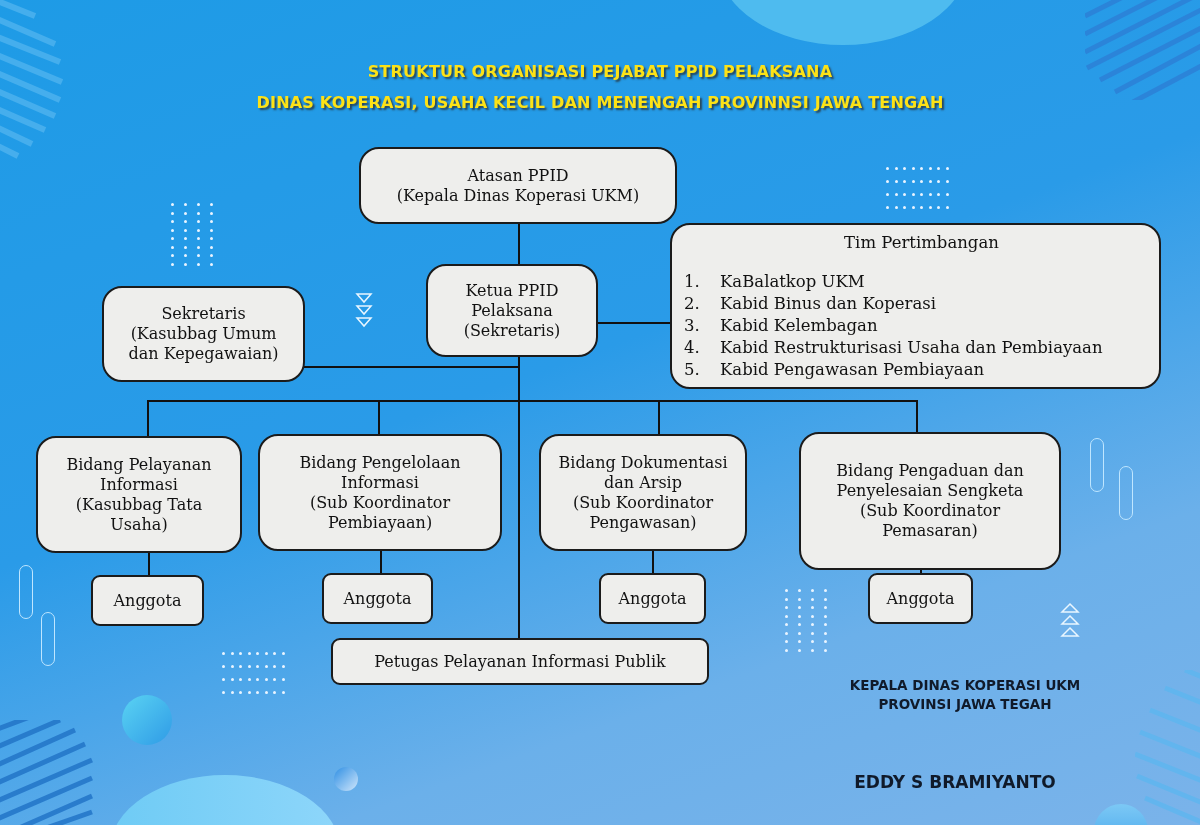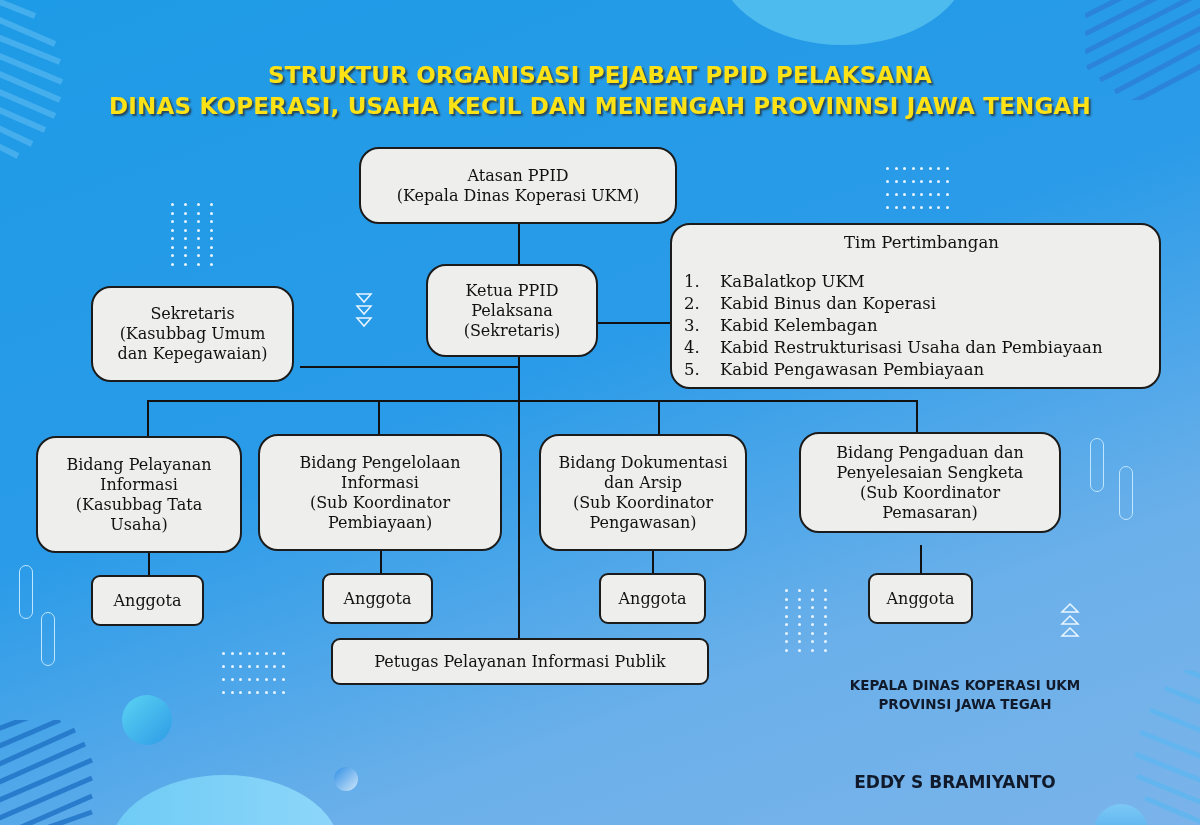--- a/index.html
+++ b/index.html
@@ -5,21 +5,21 @@
   html, body { margin: 0; padding: 0; }
   body {
     width: 1200px; height: 825px; overflow: hidden; position: relative;
     background: linear-gradient(160deg, #1e9be6 0%, #2a9be8 45%, #6bb0ea 75%, #7ab3ea 100%);
     font-family: "DejaVu Serif", serif;
   }
   .deco { position: absolute; pointer-events: none; }
   .title {
     position: absolute; left: 0; width: 1200px; text-align: center;
     font-family: "DejaVu Sans", sans-serif; font-weight: bold;
-    color: #fde216; font-size: 23px; letter-spacing: 0.2px;
+    color: #fde216; font-size: 16px; letter-spacing: 0.2px;
     text-shadow: 2px 2px 2px rgba(40,40,40,0.75);
   }
   .box {
     position: absolute; box-sizing: border-box;
     background: #eeeeec; border: 2px solid #1b1b1b; border-radius: 20px;
     color: #111; font-family: "DejaVu Serif", serif; font-size: 16px;
     line-height: 20px; text-align: center;
     display: flex; flex-direction: column; justify-content: center; align-items: center;
   }
   .box span { display: block; white-space: nowrap; }
@@ -269,21 +269,21 @@
   <span>Atasan PPID</span>
   <span>(Kepala Dinas Koperasi UKM)</span>
 </div>
 
 <div class="box" style="left:426px;top:264px;width:172px;height:93px;">
   <span>Ketua PPID</span>
   <span>Pelaksana</span>
   <span>(Sekretaris)</span>
 </div>
 
-<div class="box" style="left:91px;top:286px;width:203px;height:96px;">
+<div class="box" style="left:102px;top:286px;width:203px;height:96px;">
   <span>Sekretaris</span>
   <span>(Kasubbag Umum</span>
   <span>dan Kepegawaian)</span>
 </div>
 
 <div class="box tim-list" style="left:670px;top:223px;width:491px;height:166px;font-size:16.5px;line-height:22px;">
   <span class="tim-title">Tim Pertimbangan</span>
   <div class="tim-item">
       <span class="tim-num">1.</span>
       <span>KaBalatkop UKM</span>
@@ -317,21 +317,21 @@
   <span>Informasi</span>
   <span>(Sub Koordinator</span>
   <span>Pembiayaan)</span>
 </div>
 <div class="box" style="left:539px;top:434px;width:208px;height:117px;">
   <span>Bidang Dokumentasi</span>
   <span>dan Arsip</span>
   <span>(Sub Koordinator</span>
   <span>Pengawasan)</span>
 </div>
-<div class="box" style="left:799px;top:432px;width:262px;height:101px;">
+<div class="box" style="left:799px;top:432px;width:262px;height:138px;">
   <span>Bidang Pengaduan dan</span>
   <span>Penyelesaian Sengketa</span>
   <span>(Sub Koordinator</span>
   <span>Pemasaran)</span>
 </div>
 
 <div class="box" style="left:91px;top:575px;width:113px;height:51px;border-radius:9px;">
   <span>Anggota</span>
 </div>
 <div class="box" style="left:322px;top:573px;width:111px;height:51px;border-radius:9px;">

